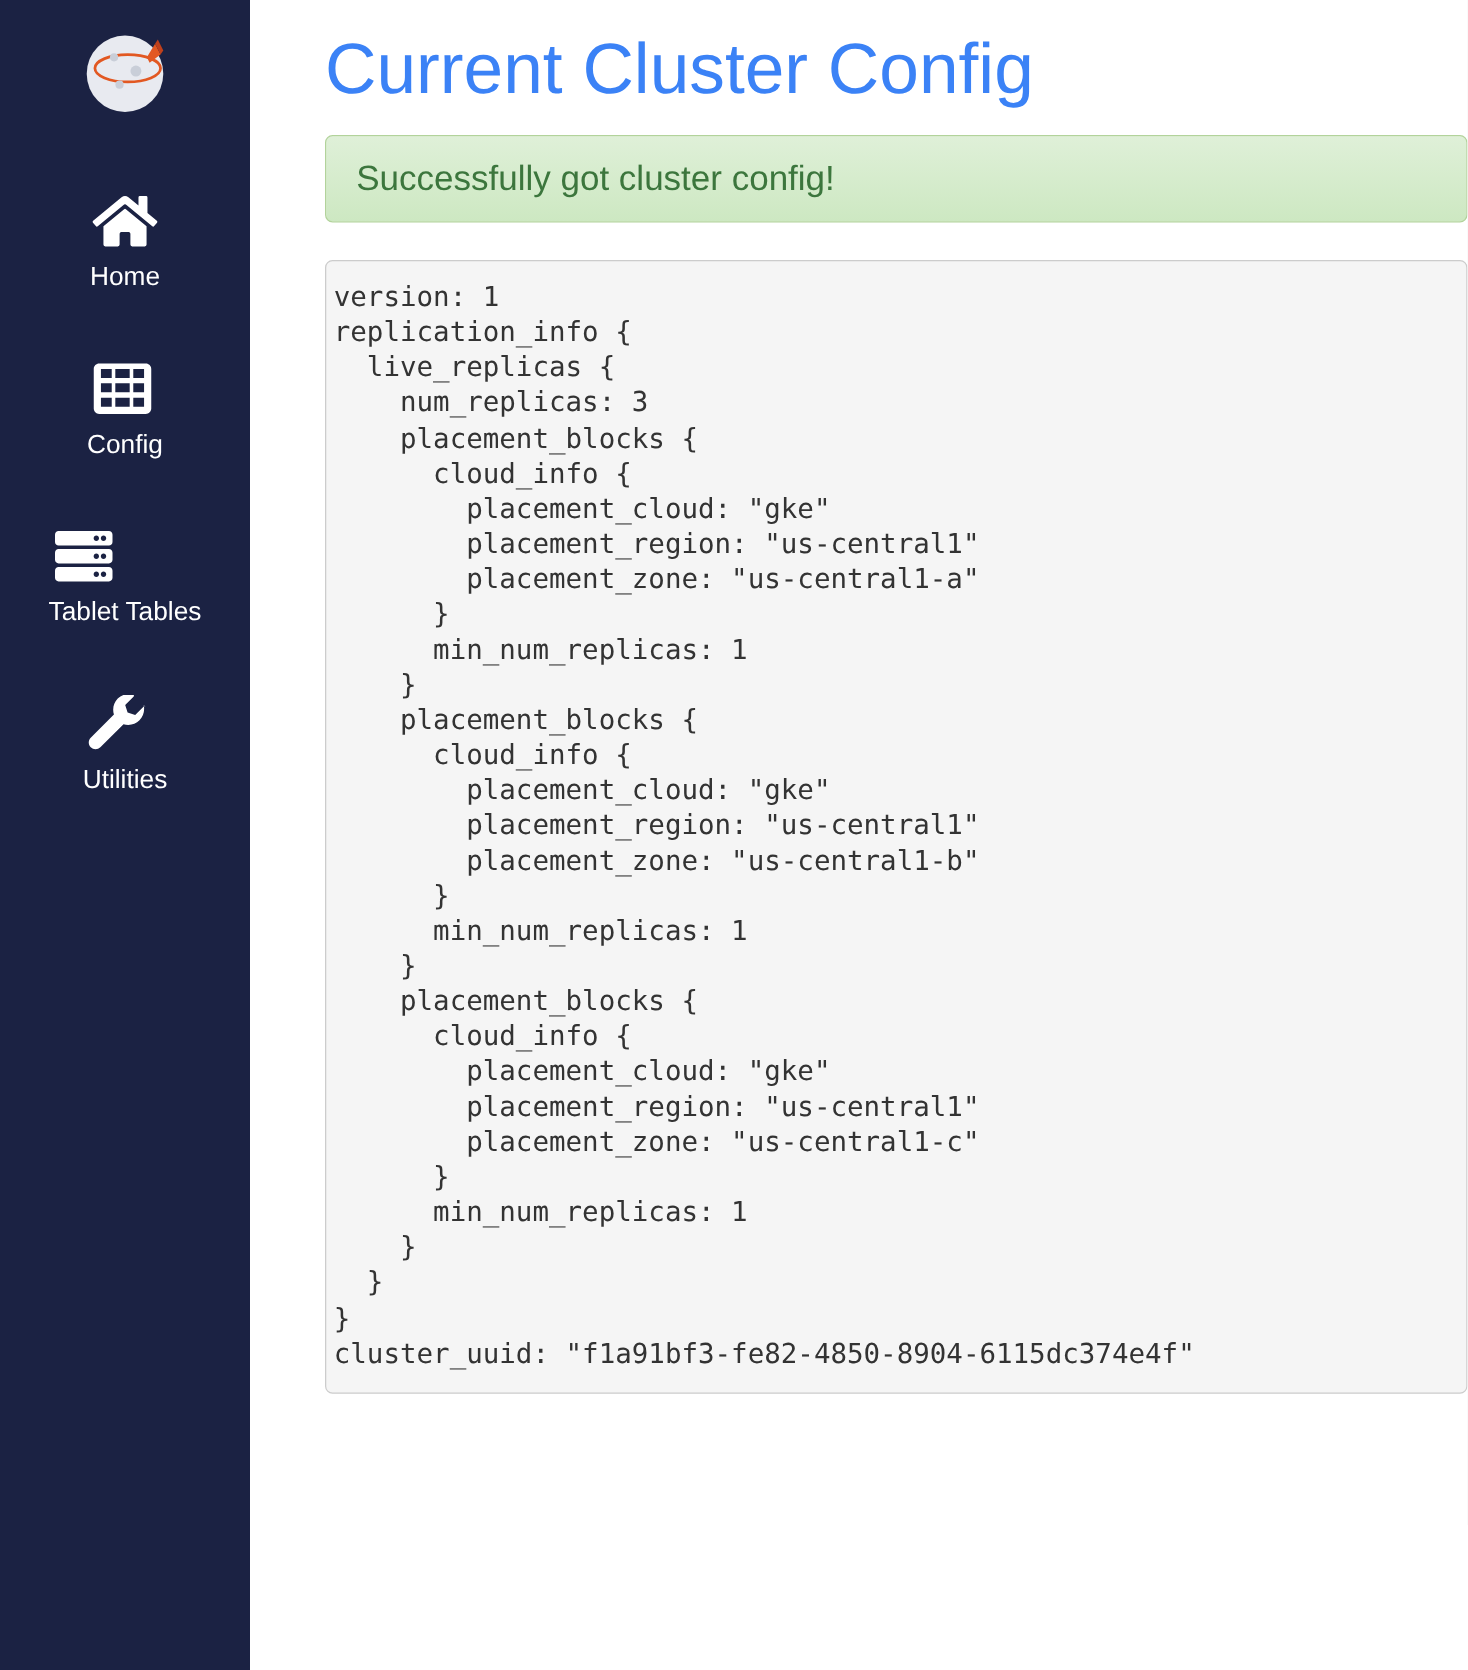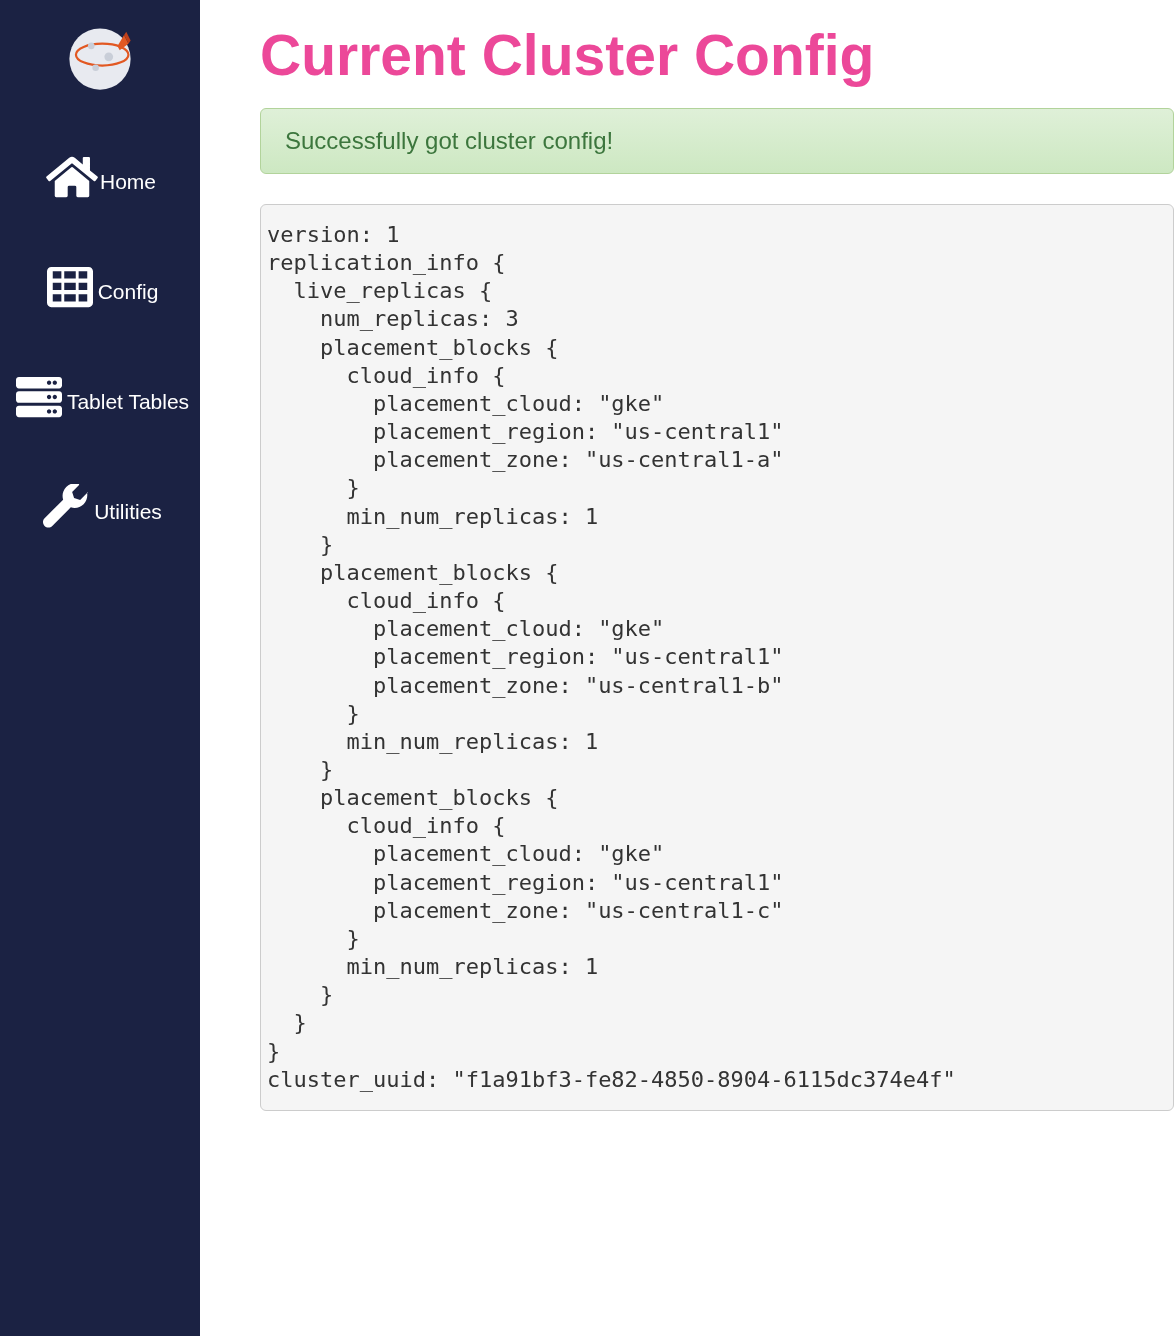--- a/index.html
+++ b/index.html
@@ -21,21 +21,22 @@
       padding-top: 24px;
       flex-shrink: 0;
     }
     .logo {
       width: 70px;
       height: 70px;
       margin-bottom: 60px;
     }
     .nav-item {
       display: flex;
-      align-items: center;
+      flex-direction: column;
+      align-items: flex-start;
       color: #fff;
       text-decoration: none;
       margin-bottom: 54px;
       cursor: pointer;
     }
     .nav-item .icon-wrap {
       margin-bottom: 10px;
       display: flex;
       align-items: center;
       justify-content: center;
@@ -47,32 +48,32 @@
     .nav-label {
       font-size: 21px;
       font-weight: 400;
     }
     .main {
       flex: 1;
       padding: 22px 0 0 60px;
     }
     .page-title {
       font-size: 57px;
-      font-weight: 700;
-      color: #ec4899;
+      font-weight: 400;
+      color: #3b82f6;
       margin-bottom: 20px;
     }
     .alert {
       background: #d4eccb;
       background: linear-gradient(#dff0d8, #cde8c2);
       border: 1px solid #b2d39b;
       border-radius: 6px;
       padding: 18px 24px;
       color: #3c763d;
-      font-size: 24px;
+      font-size: 28px;
       margin-bottom: 30px;
       margin-top: 13px;
     }
     .code-block {
       background: #f5f5f5;
       border: 1px solid #ccc;
       border-radius: 6px;
       padding: 16px 6px;
       font-family: ui-monospace, SFMono-Regular, Menlo, Consolas, monospace;
       font-size: 22px;

